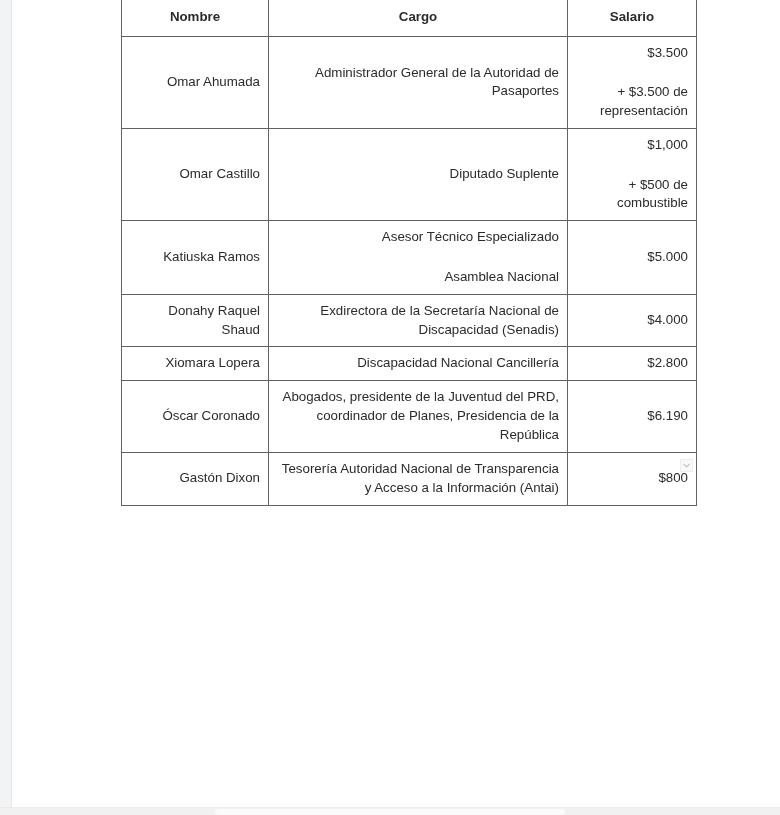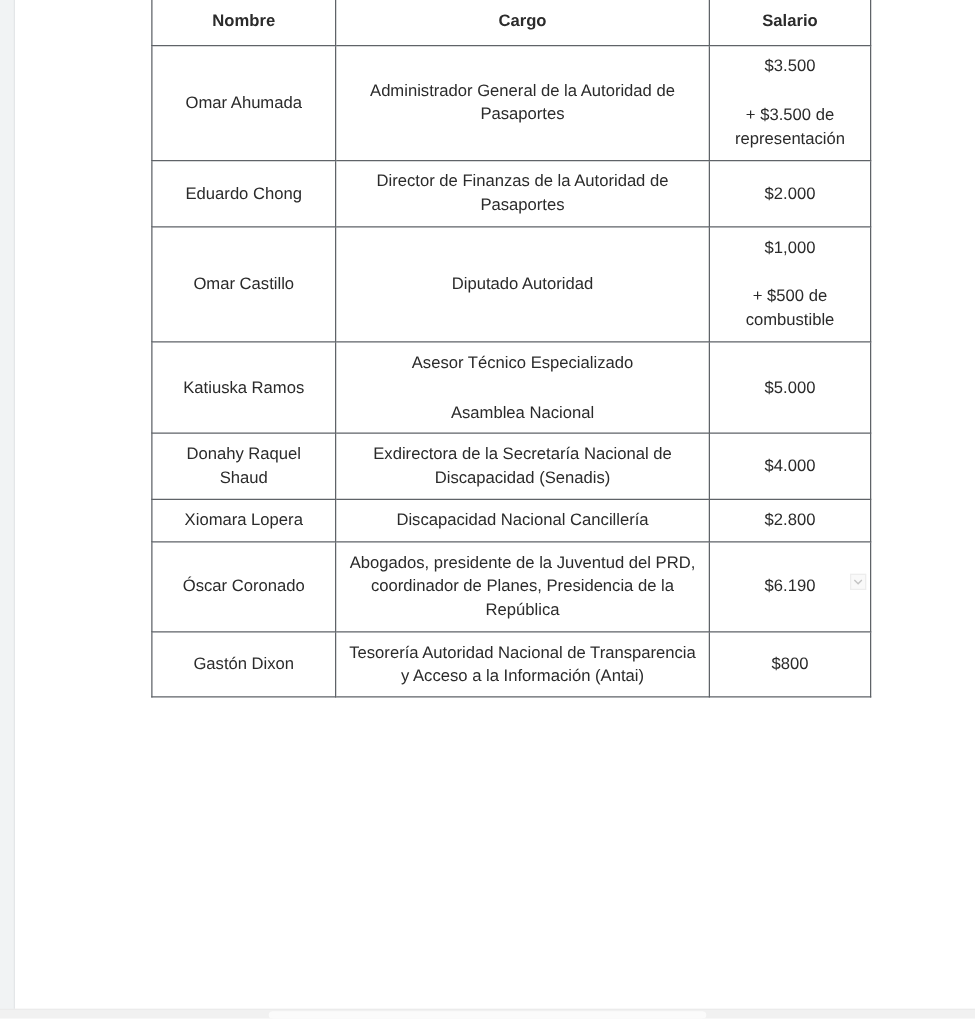--- a/index.html
+++ b/index.html
@@ -66,21 +66,21 @@
     padding-top: 9px;
     padding-bottom: 9px;
     border-top: none;
   }
   table.salary-table td.nombre-cell,
   table.salary-table td.cargo-cell,
   table.salary-table td.salario-cell {
     font-weight: normal;
   }
   .cell-lines { display: block; }
-  .cell-line { display: block; }
+  .cell-line { display: block; text-align: right; }
   .cell-line.spaced { margin-top: 1.55em; }
   
   td.top-weighted { vertical-align: top; padding-top: 14px; }
 
   
   .widget-artifact {
     position: absolute;
     left: 654px;              
     top: 459px;
     width: 13px;
@@ -150,45 +150,28 @@
               </span>
             </td>
             <td class="salario-cell top-weighted">
               <span class="cell-lines">
                 <span class="cell-line">$3.500</span>
                 <span class="cell-line spaced">+ $3.500 de representación</span>
               </span>
             </td>
           </tr>
           <tr>
-            <td class="nombre-cell">
-              <span class="cell-lines">
-                <span class="cell-line">Eduardo Chong</span>
-              </span>
-            </td>
-            <td class="cargo-cell">
-              <span class="cell-lines">
-                <span class="cell-line">Director de Finanzas de la Autoridad de Pasaportes</span>
-              </span>
-            </td>
-            <td class="salario-cell">
-              <span class="cell-lines">
-                <span class="cell-line">$2.000</span>
-              </span>
-            </td>
-          </tr>
-          <tr>
             <td class="nombre-cell top-weighted">
               <span class="cell-lines">
                 <span class="cell-line">Omar Castillo</span>
               </span>
             </td>
             <td class="cargo-cell top-weighted">
               <span class="cell-lines">
-                <span class="cell-line">Diputado Autoridad</span>
+                <span class="cell-line">Diputado Suplente</span>
               </span>
             </td>
             <td class="salario-cell top-weighted">
               <span class="cell-lines">
                 <span class="cell-line">$1,000</span>
                 <span class="cell-line spaced">+ $500 de combustible</span>
               </span>
             </td>
           </tr>
           <tr>

